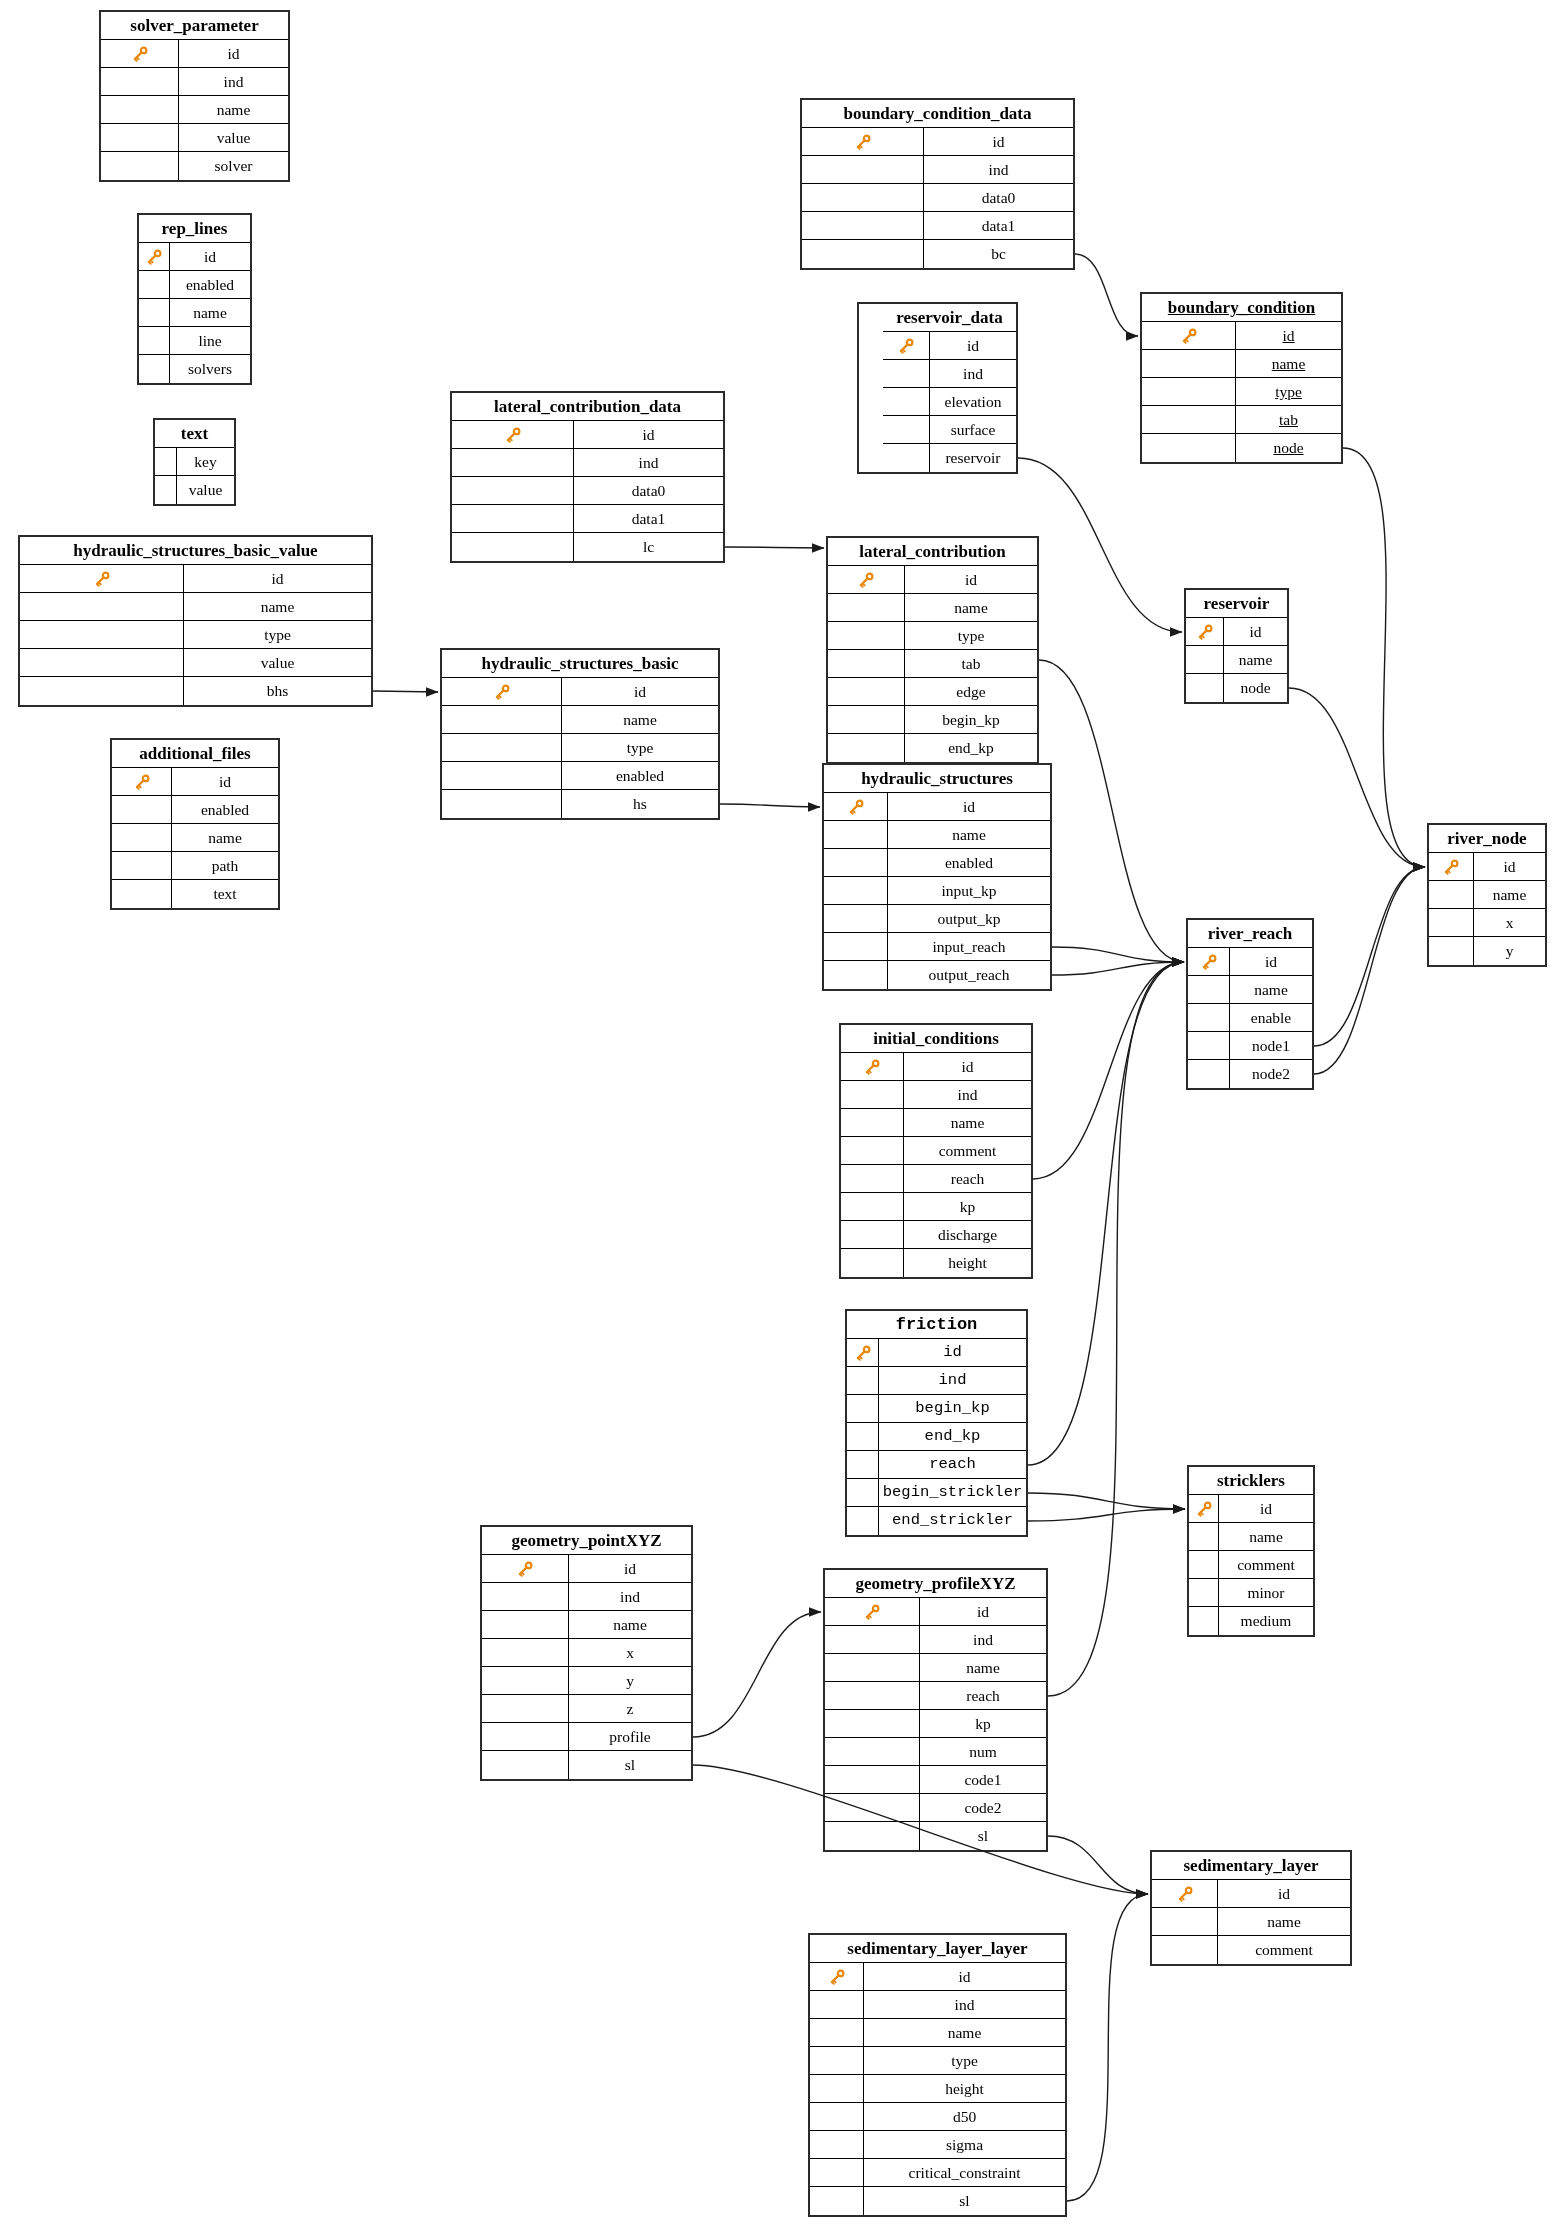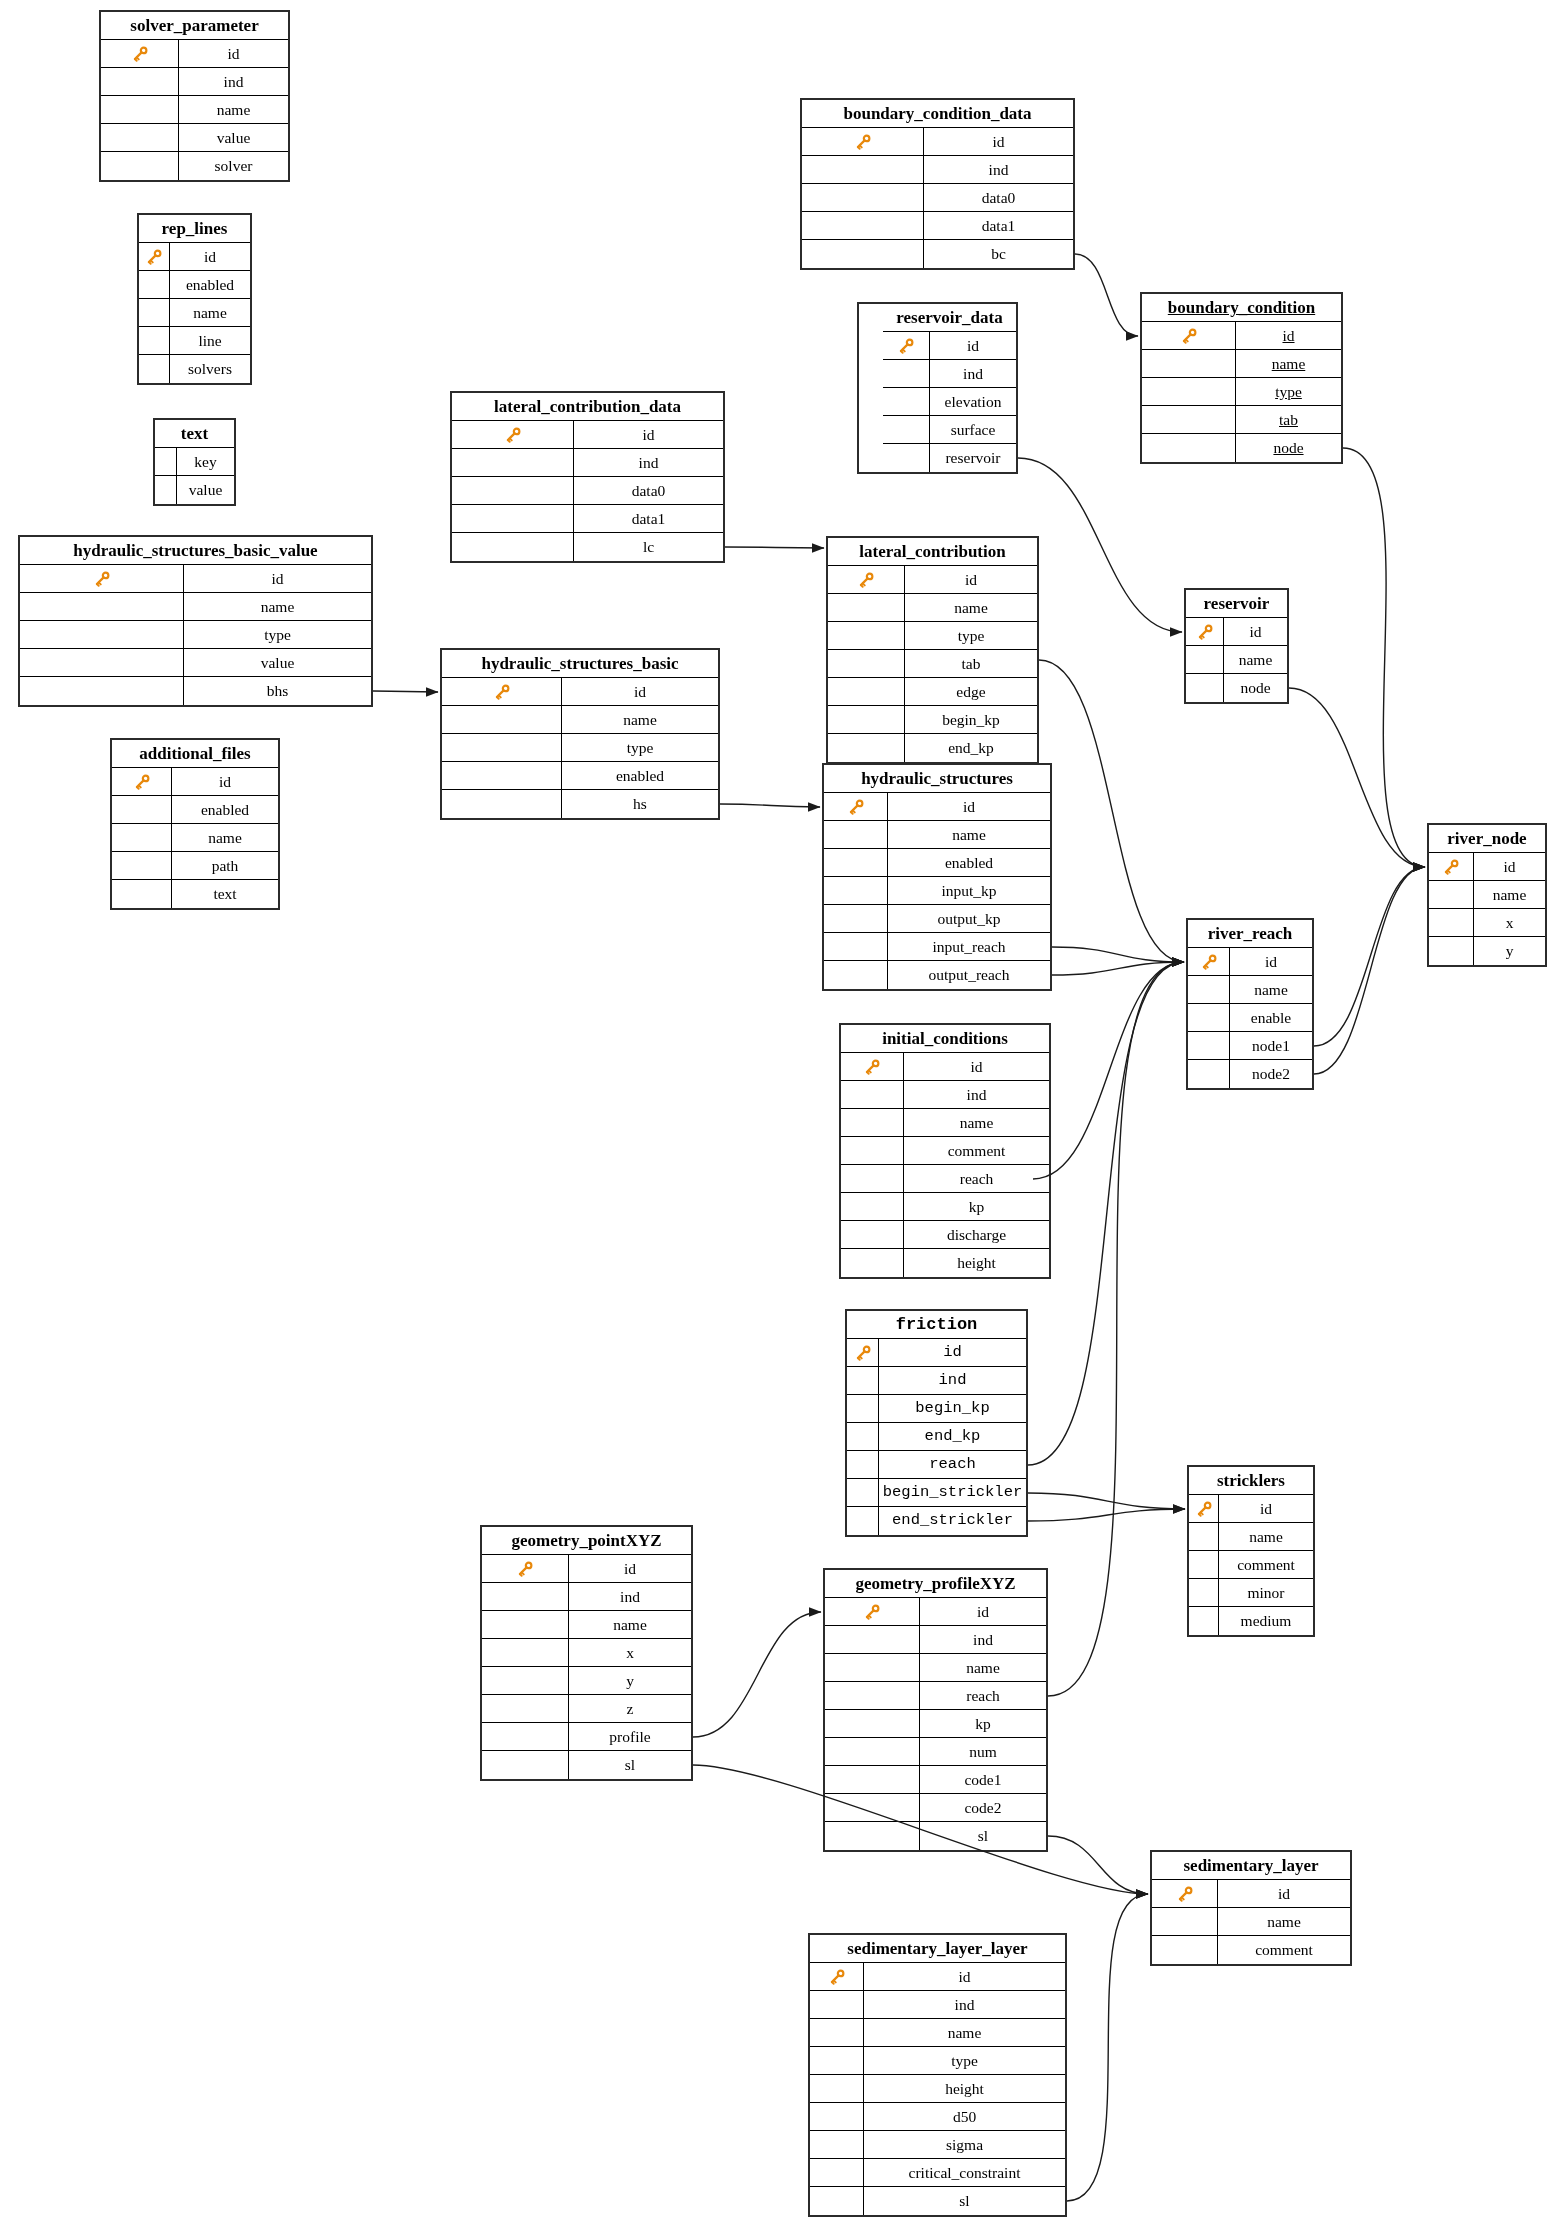--- a/index.html
+++ b/index.html
@@ -524,21 +524,21 @@
       </div>
       <div class="tbl-row">
         <div class="key-cell" style="width: 45px;"></div>
         <div class="name-cell">x</div>
       </div>
       <div class="tbl-row">
         <div class="key-cell" style="width: 45px;"></div>
         <div class="name-cell">y</div>
       </div>
     </div>
-    <div class="db-table" style="left: 839px; top: 1023px; width: 212px;">
+    <div class="db-table" style="left: 839px; top: 1023px; width: 194px;">
       <div class="tbl-title">initial_conditions</div>
       <div class="tbl-row">
         <div class="key-cell" style="width: 63px;">
           <svg width="18" height="18" viewBox="0 0 20 20">
             <g fill="none" stroke="#e8890c" stroke-linecap="round">
               <circle cx="14" cy="6" r="3.1" stroke-width="2.4"></circle>
               <path d="M11.8 8.2 L4.4 15.6" stroke-width="2.6"></path>
               <path d="M6.3 13.7 L8.6 16" stroke-width="2.2"></path>
               <path d="M4.4 15.6 L6.3 17.5" stroke-width="2.2"></path>
             </g>

